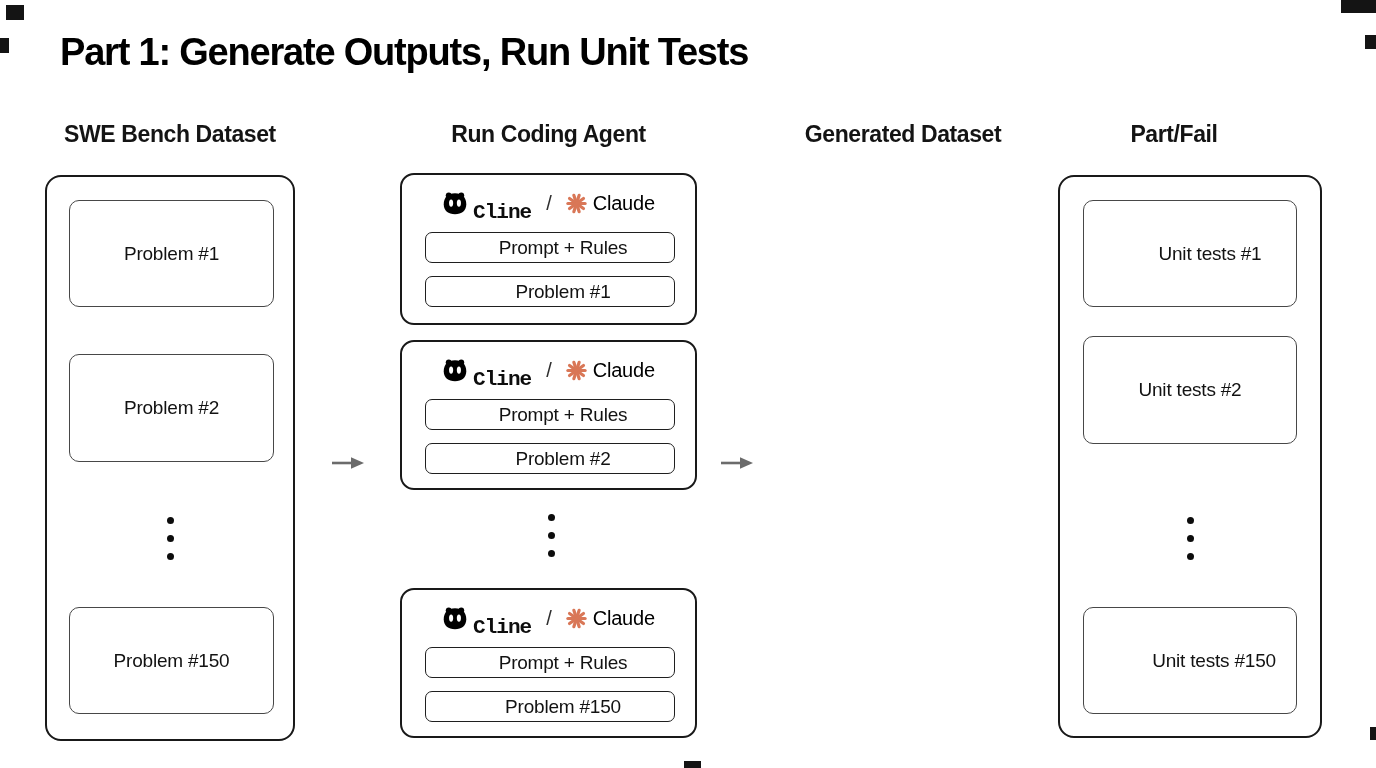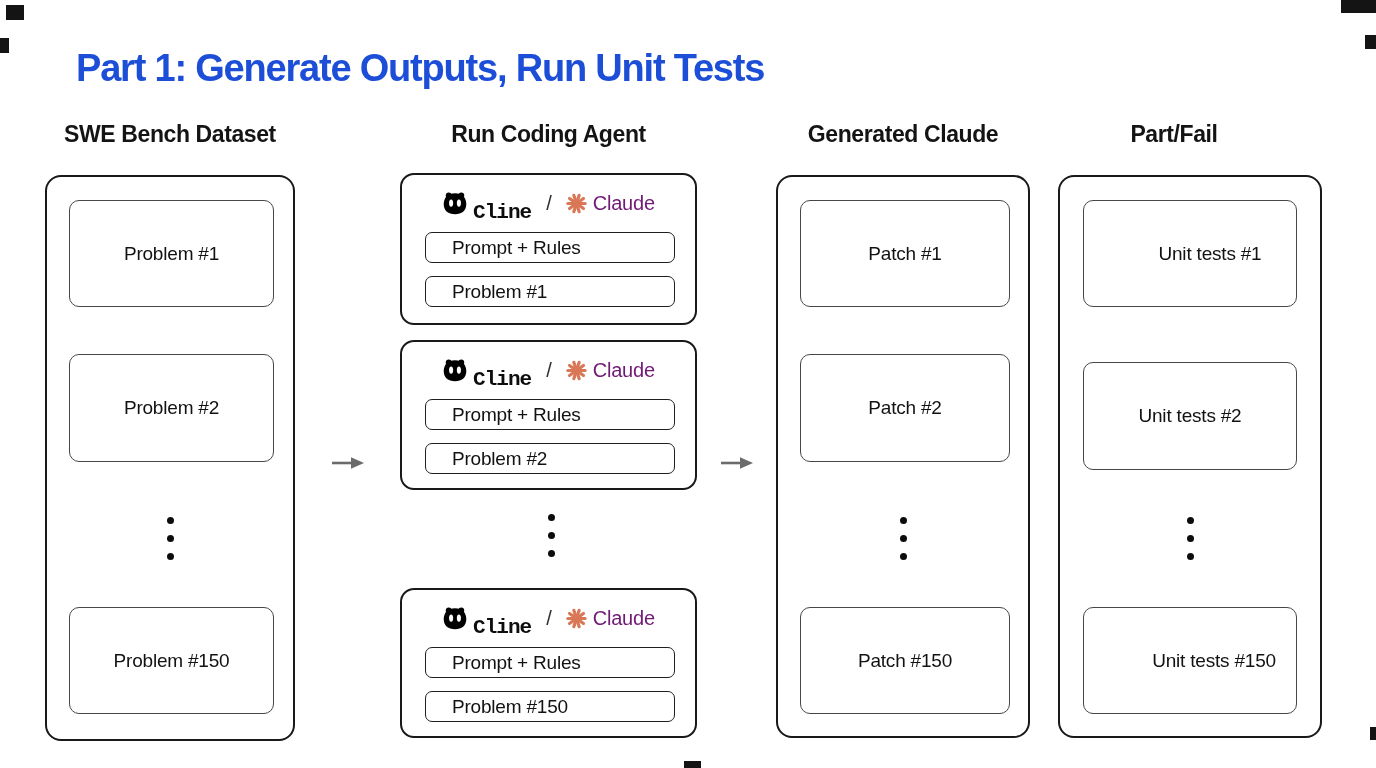--- a/index.html
+++ b/index.html
@@ -13,25 +13,25 @@
     position: relative;
     width: 1376px;
     height: 768px;
     background: #ffffff;
     overflow: hidden;
   }
   .title {
     position: absolute;
     left: 60px;
     top: 31px;
-    margin: 16px;
+    margin: 0;
     font-size: 38px;
     font-weight: 600;
     letter-spacing: -1.2px;
-    color: #1d4ed8;
+    color: #000000;
     white-space: nowrap;
   }
   .col-header {
     position: absolute;
     top: 121px;
     font-size: 23px;
     font-weight: 700;
     letter-spacing: -0.4px;
     text-align: center;
     color: #141414;
@@ -89,34 +89,34 @@
   .sep {
     font-size: 20px;
     font-weight: 400;
     color: #2e2e2e;
     margin: 0 13px 0 15px;
   }
   .claude-label {
     font-size: 20px;
     font-weight: 400;
     letter-spacing: -0.2px;
-    color: #701a75;
+    color: #000000;
   }
   .inner-box {
     position: absolute;
     left: 23px;
     width: 250px;
     height: 31px;
     border: 1.5px solid #1f1f1f;
     border-radius: 7px;
     background: #ffffff;
     box-sizing: border-box;
     display: flex;
     align-items: center;
-    justify-content: flex-start;
+    justify-content: center;
     font-size: 19px;
     letter-spacing: -0.2px;
     color: #121212;
     padding-left: 26px;
   }
   .inner-box.prompt { top: 57px; }
   .inner-box.problem { top: 101px; }
   .dots {
     position: absolute;
     display: flex;
@@ -143,21 +143,21 @@
 </style>
 </head>
 <body>
 
 <div class="canvas">
 
   <h1 class="title">Part 1: Generate Outputs, Run Unit Tests</h1>
 
   <div class="col-header" style="left:400px; width:297px;">Run Coding Agent</div>
   <div class="col-header" style="left:45px; width:250px;">SWE Bench Dataset</div>
-  <div class="col-header" style="left:776px; width:254px;">Generated Claude</div>
+  <div class="col-header" style="left:776px; width:254px;">Generated Dataset</div>
   <div class="col-header" style="left:1044px; width:260px;">Part/Fail</div>
 
   <div class="container" style="left:45px; top:175px; width:250px; height:566px;">
     <div class="item-box" style="left:22px; top:23px; width:205px; height:107px;">
       <span>Problem #1</span>
     </div>
     <div class="item-box" style="left:22px; top:177px; width:205px; height:108px;">
       <span>Problem #2</span>
     </div>
     <div class="dots" style="left:0; right:0; top:340px;">
@@ -281,42 +281,26 @@
     <div class="inner-box problem">
       <span>Problem #150</span>
     </div>
   </div>
 
   <svg class="arrow" style="left:720px; top:455px;" viewBox="0 0 34 16">
     <line x1="1" y1="8" x2="22" y2="8" stroke="#6b6b6b" stroke-width="2.6"></line>
     <path d="M20 2.2 L33 8 L20 13.8 Z" fill="#6b6b6b"></path>
   </svg>
 
-  <div class="container" style="left:776px; top:175px; width:254px; height:563px;">
-    <div class="item-box" style="left:22px; top:23px; width:210px; height:107px;">
-      <span>Patch #1</span>
-    </div>
-    <div class="item-box" style="left:22px; top:177px; width:210px; height:108px;">
-      <span>Patch #2</span>
-    </div>
-    <div class="dots" style="left:0; right:0; top:340px;">
-        <i></i>
-        <i></i>
-        <i></i>
-      </div>
-    <div class="item-box" style="left:22px; top:430px; width:210px; height:107px;">
-      <span>Patch #150</span>
-    </div>
-  </div>
 
   <div class="container" style="left:1058px; top:175px; width:264px; height:563px;">
     <div class="item-box" style="left:23px; top:23px; width:214px; height:107px;padding-left:40px;">
       <span>Unit tests #1</span>
     </div>
-    <div class="item-box" style="left:23px; top:185px; width:214px; height:108px;">
+    <div class="item-box" style="left:23px; top:159px; width:214px; height:108px;">
       <span>Unit tests #2</span>
     </div>
     <div class="dots" style="left:0; right:0; top:340px;">
         <i></i>
         <i></i>
         <i></i>
       </div>
     <div class="item-box" style="left:23px; top:430px; width:214px; height:107px;padding-left:48px;">
       <span>Unit tests #150</span>
     </div>

